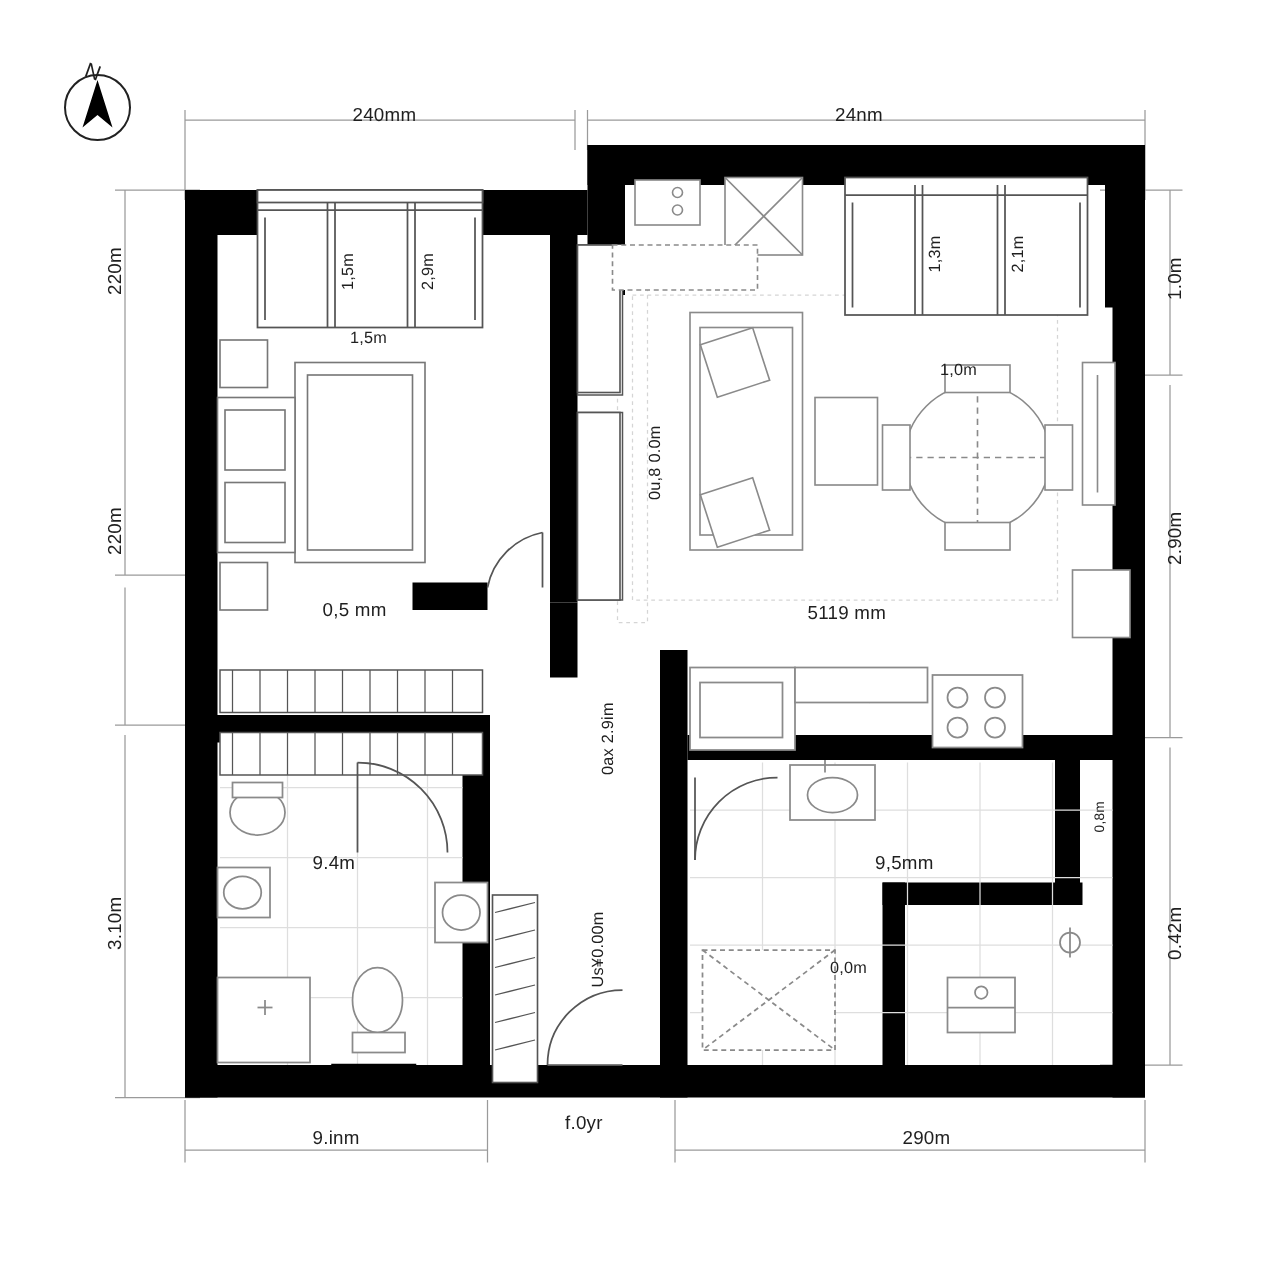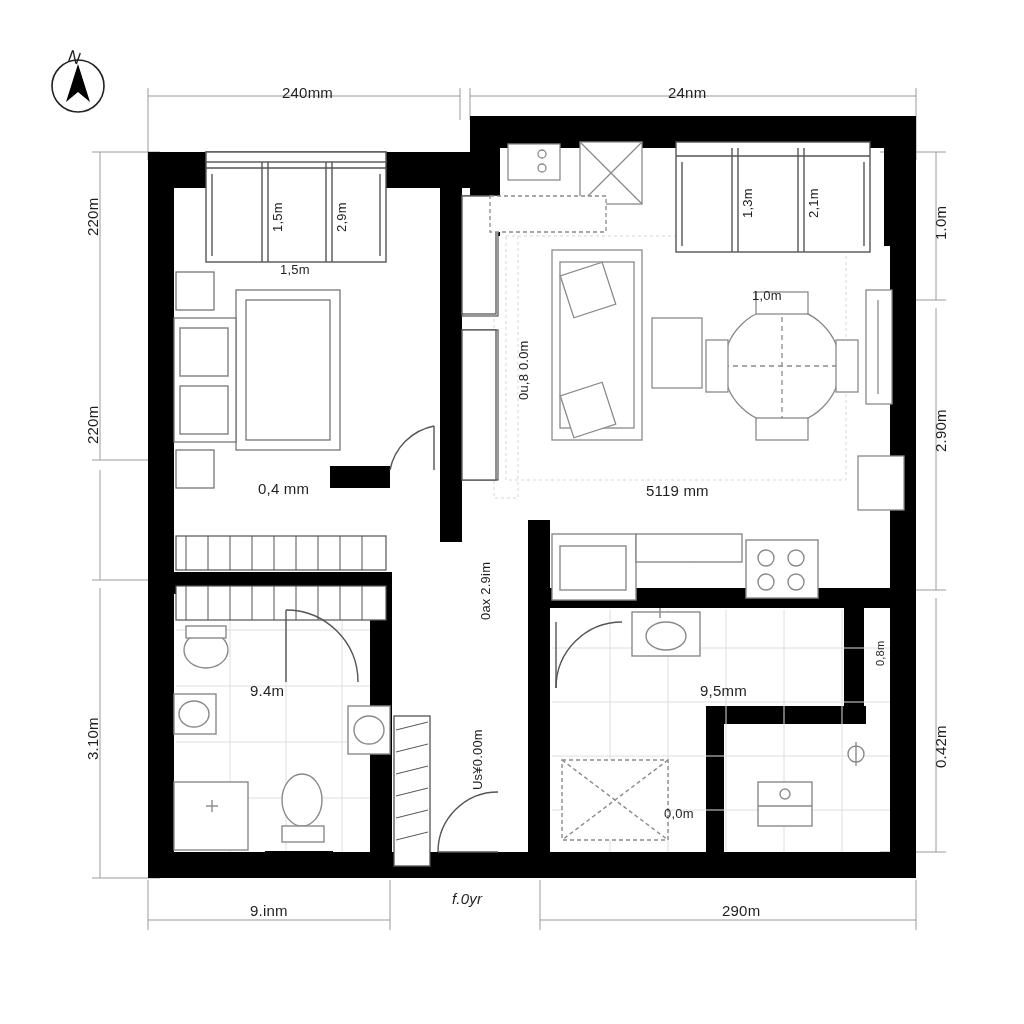--- a/index.html
+++ b/index.html
@@ -326,36 +326,36 @@
 
 <div class="lbl vert rot90" style="left:84px;top:236px;">220m</div>
 <div class="lbl vert rot90" style="left:84px;top:444px;">220m</div>
 <div class="lbl vert rot90" style="left:84px;top:760px;">3.10m</div>
 
 <div class="lbl vert rot90" style="left:932px;top:240px;">1.0m</div>
 <div class="lbl vert rot90" style="left:932px;top:452px;">2.90m</div>
 <div class="lbl vert rot90" style="left:932px;top:768px;">0.42m</div>
 
 <div class="lbl" style="left:250px;top:902px;">9.inm</div>
-<div class="lbl" style="left:452px;top:890px;font-style:italic;">f.0yr</div>
+<div class="lbl" style="left:452px;top:890px;">f.0yr</div>
 <div class="lbl" style="left:722px;top:902px;">290m</div>
 
-<div class="lbl" style="left:258px;top:480px;">0,4 mm</div>
+<div class="lbl" style="left:258px;top:480px;">0,5 mm</div>
 <div class="lbl" style="left:646px;top:482px;">5119 mm</div>
 <div class="lbl" style="left:250px;top:682px;">9.4m</div>
 <div class="lbl" style="left:700px;top:682px;">9,5mm</div>
 
 <div class="lbl sm" style="left:280px;top:262px;">1,5m</div>
 <div class="lbl sm vert rot90" style="left:270px;top:232px;">1,5m</div>
 <div class="lbl sm vert rot90" style="left:334px;top:232px;">2,9m</div>
 
 <div class="lbl sm" style="left:752px;top:244px;margin-top:44px;">1,0m</div>
 <div class="lbl sm vert rot90" style="left:740px;top:218px;">1,3m</div>
 <div class="lbl sm vert rot90" style="left:806px;top:218px;">2,1m</div>
 
 <div class="lbl sm vert rot90" style="left:516px;top:400px;">0u,8 0.0m</div>
 <div class="lbl sm vert rot90" style="left:478px;top:620px;">0ax 2.9im</div>
 <div class="lbl sm vert rot90" style="left:470px;top:790px;">Us¥0.00m</div>
 
-<div class="lbl sm" style="left:664px;top:806px;">0,0m</div>
+<div class="lbl sm" style="left:664px;top:766px;">0,0m</div>
 <div class="lbl xs vert rot90" style="left:874px;top:666px;">0,8m</div>
 
 </div>
 
 </body></html>

